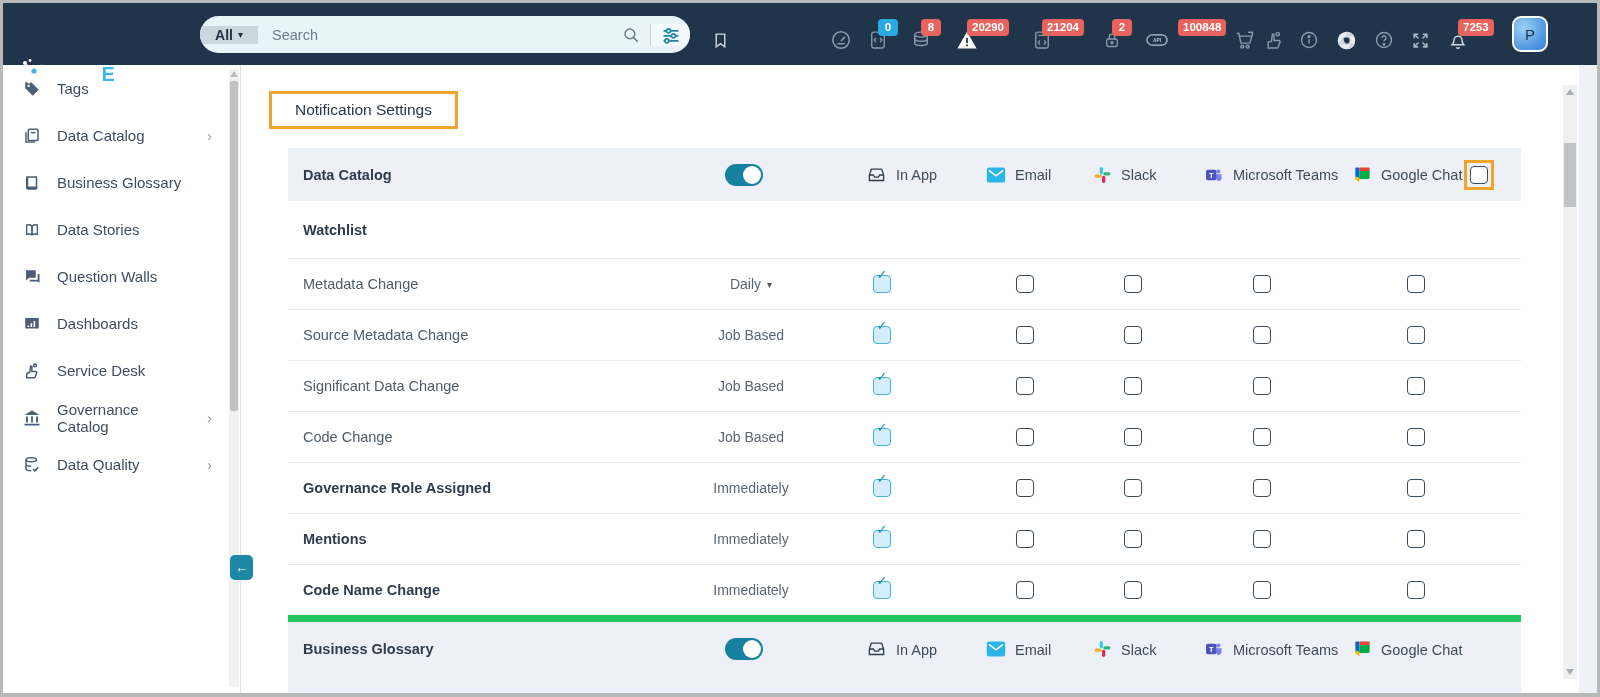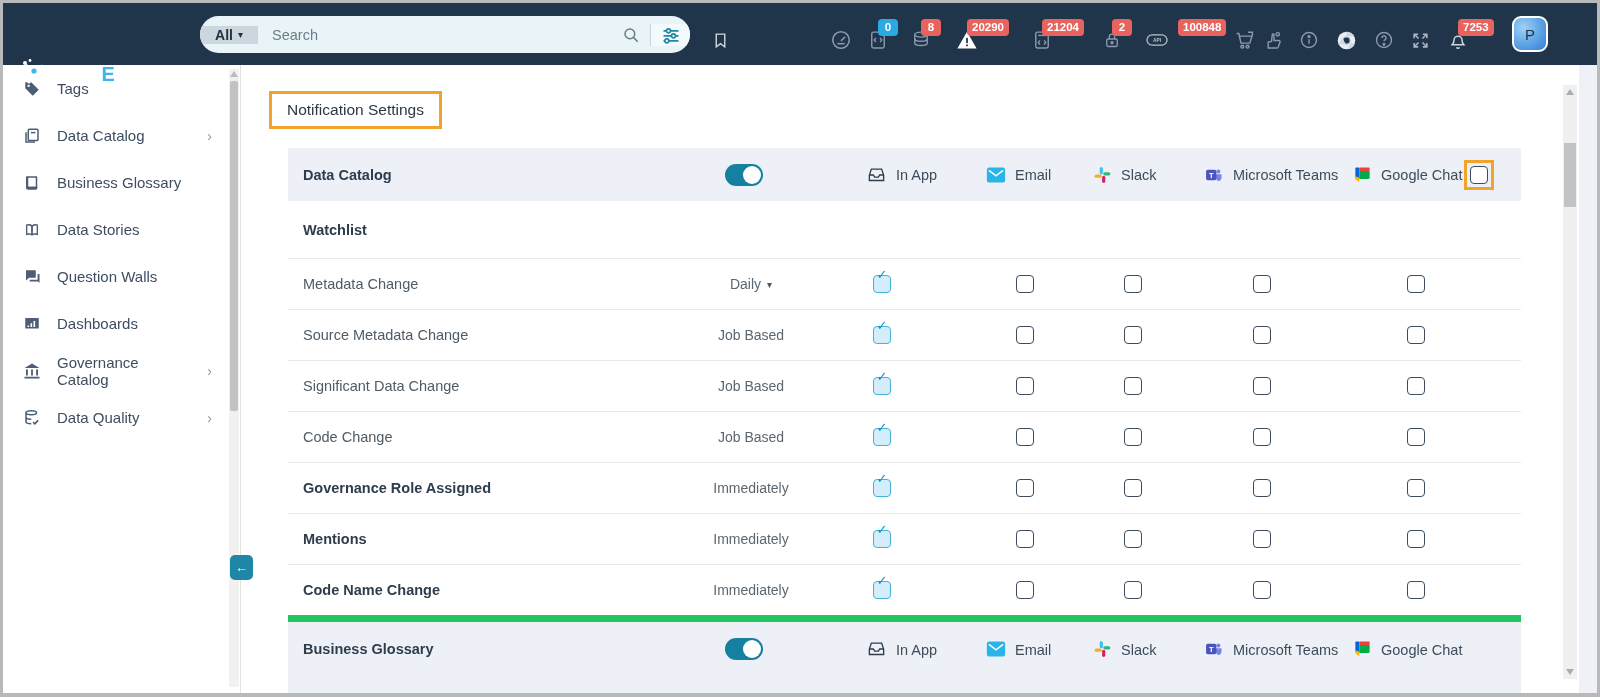--- a/index.html
+++ b/index.html
@@ -39,21 +39,21 @@
   .nav-chev{color:#8a95a5;font-size:14px;padding-right:14px;}
   .sb-track{position:absolute;right:1px;top:4px;bottom:6px;width:10px;background:#f1f1f1;border-radius:2px;}
   .sb-up{position:absolute;top:2px;left:1px;width:0;height:0;border-left:4px solid transparent;border-right:4px solid transparent;border-bottom:6px solid #b9bcbe;}
   .sb-thumb{position:absolute;top:12px;left:1px;width:8px;height:330px;background:#c2c2c2;border-radius:2px;}
   .collapse-btn{position:absolute;left:227px;top:552px;width:23px;height:25px;background:#1d87a5;border:none;
                 border-radius:5px;color:#fff;font-size:13px;cursor:pointer;z-index:40;display:flex;align-items:center;justify-content:center;padding:0;}
 
   
   .main{position:absolute;left:238px;top:62px;right:0;bottom:0;background:#fff;}
   .right-gutter{position:absolute;left:1338px;top:0;bottom:0;right:0;background:#eef1f5;}
-  .callout{position:absolute;left:28px;top:26px;border:3px solid #f0a42b;padding:7px 15px;font-size:15.5px;color:#2a3847;background:#fff;}
+  .callout{position:absolute;left:28px;top:26px;border:3px solid #f0a42b;padding:7px 23px;font-size:15.5px;color:#2a3847;background:#fff;}
   .ntable{position:absolute;left:47px;top:83px;width:1233px;}
 
   .section-row{position:relative;height:53px;background:#edf0f6;}
   .section-row.bg-row{height:86px;align-items:flex-start;}
   .slabel{position:absolute;left:15px;top:50%;transform:translateY(-50%);font-size:14.5px;font-weight:bold;color:#2e3c4c;}
   .bg-row .slabel{top:27px;}
   .toggle{position:absolute;left:437px;top:50%;transform:translateY(-50%);width:38px;height:22px;border-radius:11px;background:#c9ccd4;cursor:pointer;}
   .bg-row .toggle{top:27px;}
   .toggle.on{background:#1680a1;}
   .toggle::after{content:"";position:absolute;top:2px;right:2px;width:18px;height:18px;border-radius:50%;background:#fff;}
@@ -300,20 +300,27 @@
       <span class="nav-label">Question Walls</span>
     </div>
     <div class="nav-item">
       <svg width="18" height="18" viewBox="0 0 24 24" fill="#4d5d75">
           <path d="M3 4h18v14H3zm3 10h2.2v2H6zm4-3h2.2v5H10zm4-3h2.2v8H14z" fill-rule="evenodd"></path>
           <circle cx="7" cy="7.5" r="1.5" fill="#4d5d75"></circle>
         </svg>
       <span class="nav-label">Dashboards</span>
     </div>
     <div class="nav-item">
+      <svg width="18" height="18" viewBox="0 0 24 24" fill="none" stroke="#4d5d75" stroke-width="2">
+          <path d="M5 21v-6l4-1 1-8c0-1.1 1.8-1.1 1.8 0v6.5H17c1 0 1.6 1 1.2 1.9L16.2 20c-.3.6-.9 1-1.6 1z"></path>
+          <circle cx="16" cy="4.5" r="1.8"></circle>
+        </svg>
+      <span class="nav-label">Service Desk</span>
+    </div>
+    <div class="nav-item">
       <svg width="18" height="18" viewBox="0 0 24 24" fill="#4d5d75">
           <path d="M12 2 22 8H2zM4 10h2.5v8H4zm6.8 0h2.4v8h-2.4zm6.7 0H20v8h-2.5zM2 19.5h20V22H2z"></path>
         </svg>
       <span class="nav-label">Governance Catalog</span>
       <span class="nav-chev">›</span>
     </div>
     <div class="nav-item">
       <svg width="18" height="18" viewBox="0 0 24 24" fill="none" stroke="#4d5d75" stroke-width="2">
           <ellipse cx="11" cy="5" rx="7" ry="2.6"></ellipse>
           <path d="M4 5v6c0 1.4 3.1 2.6 7 2.6M4 11v6c0 1.4 3.1 2.6 7 2.6"></path>

